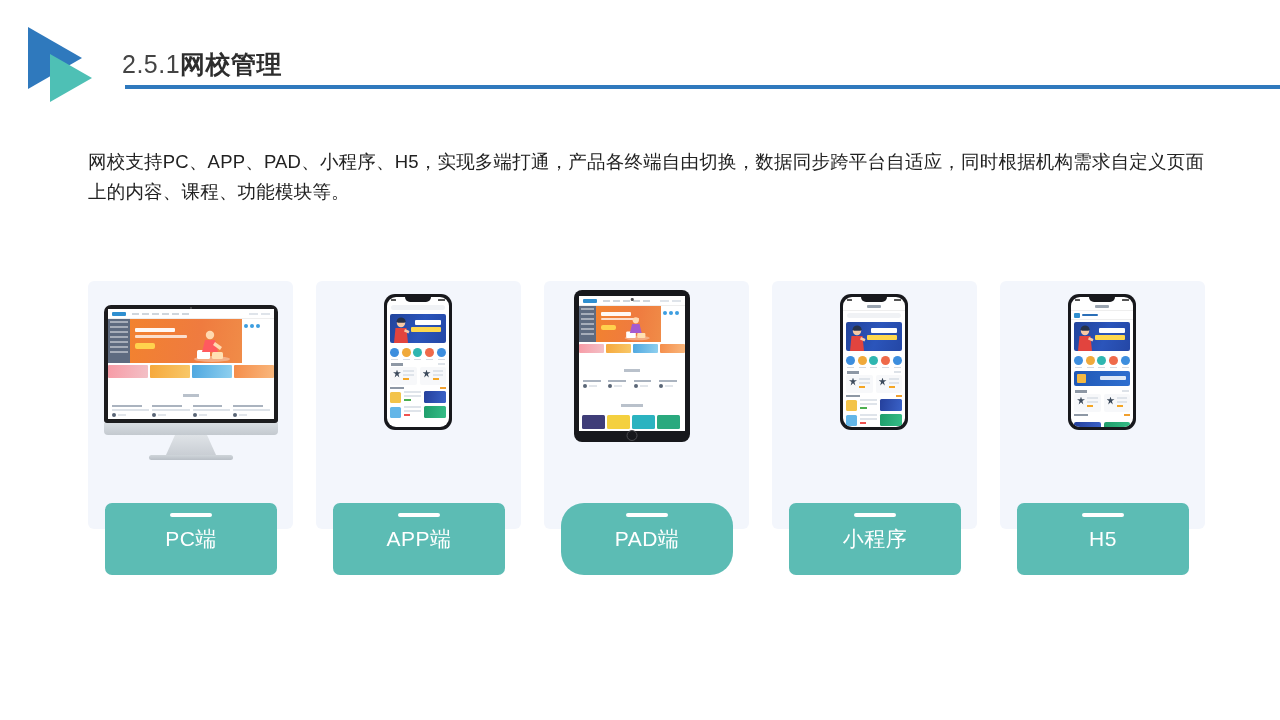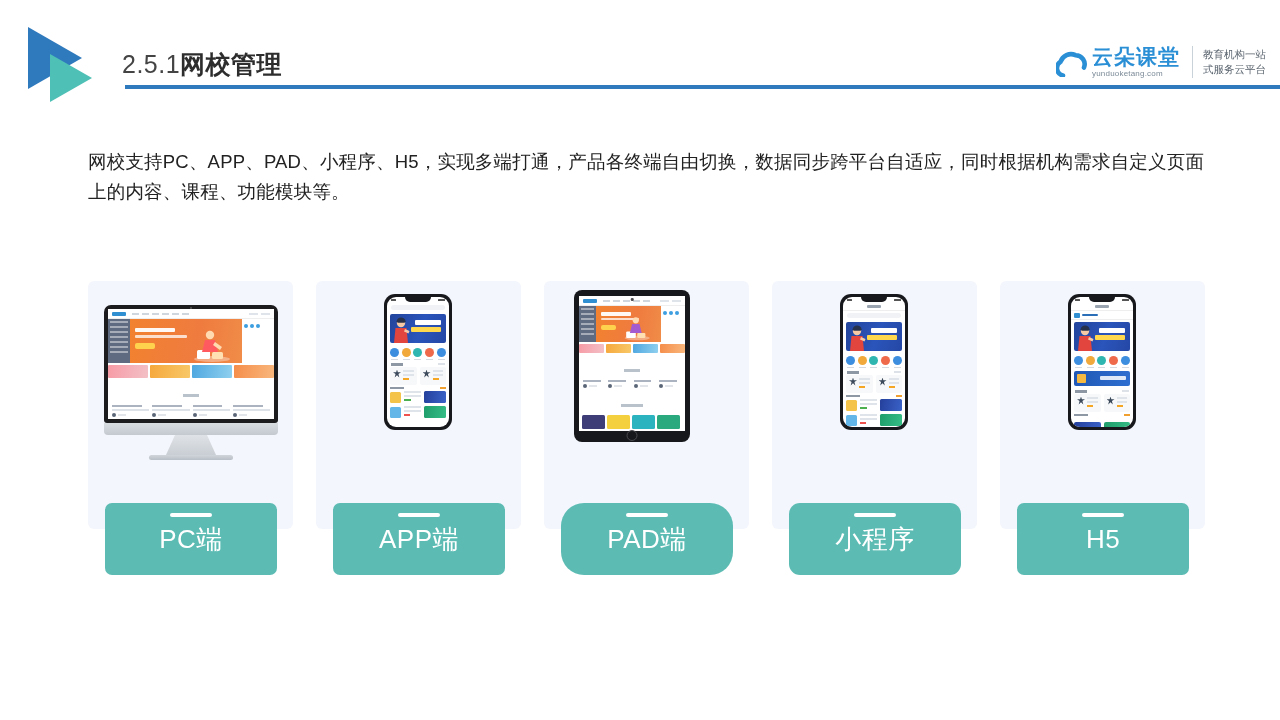--- a/index.html
+++ b/index.html
@@ -161,27 +161,27 @@
     position: absolute;
     top: 222px;
     width: 172px;
     height: 72px;
     background: #5cbcb4;
     border-radius: 7px;
     color: #ffffff;
     display: flex;
     align-items: center;
     justify-content: center;
-    font-size: 26px;
+    font-size: 21px;
     letter-spacing: 0.5px;
   }
   .badge.b0 { left: 17px; }
   .badge.b1 { left: 245px; }
   .badge.b2 { left: 473px; border-radius: 23px; }
-  .badge.b3 { left: 701px; border-radius: 11px; }
+  .badge.b3 { left: 701px; }
   .badge.b4 { left: 929px; }
   .badge::before {
     content: "";
     position: absolute;
     top: 10px;
     left: 50%;
     transform: translateX(-50%);
     width: 42px;
     height: 4px;
     background: #ffffff;
@@ -413,38 +413,20 @@
   <div class="logo-mark">
     <span class="tri tri-blue"></span>
     <span class="tri tri-teal"></span>
   </div>
 
   <div class="page-title">
     <span class="num">2.5.1</span><span class="cn">网校管理</span>
   </div>
   <div class="title-rule"></div>
 
-  <div class="brand">
-    <div class="brand-logo">
-      <span class="cloud-ico">
-        <svg width="34" height="30" viewBox="0 0 34 30">
-          <path d="M28 20.5 A9 9 0 0 0 19.5 8.2 A11 11 0 0 0 4.5 14.8 A7.5 7.5 0 0 0 7 28.5" fill="none" stroke="#2b8fd6" stroke-width="4.6" stroke-linecap="round"></path>
-        </svg>
-      </span>
-      <span class="brand-words">
-        <span class="brand-cn">云朵课堂</span>
-        <span class="brand-en">yunduoketang.com</span>
-      </span>
-    </div>
-    <span class="brand-div"></span>
-    <span class="brand-tag">
-      <span>教育机构一站</span>
-      <span>式服务云平台</span>
-    </span>
-  </div>
 </div>
 
 <p class="intro">网校支持PC、APP、PAD、小程序、H5，实现多端打通，产品各终端自由切换，数据同步跨平台自适应，同时根据机构需求自定义页面上的内容、课程、功能模块等。</p>
 
 <div class="cards">
 
   <div class="card c0">
     <div class="device monitor">
       <div class="mon-screen">
         <span class="mon-cam"></span>

